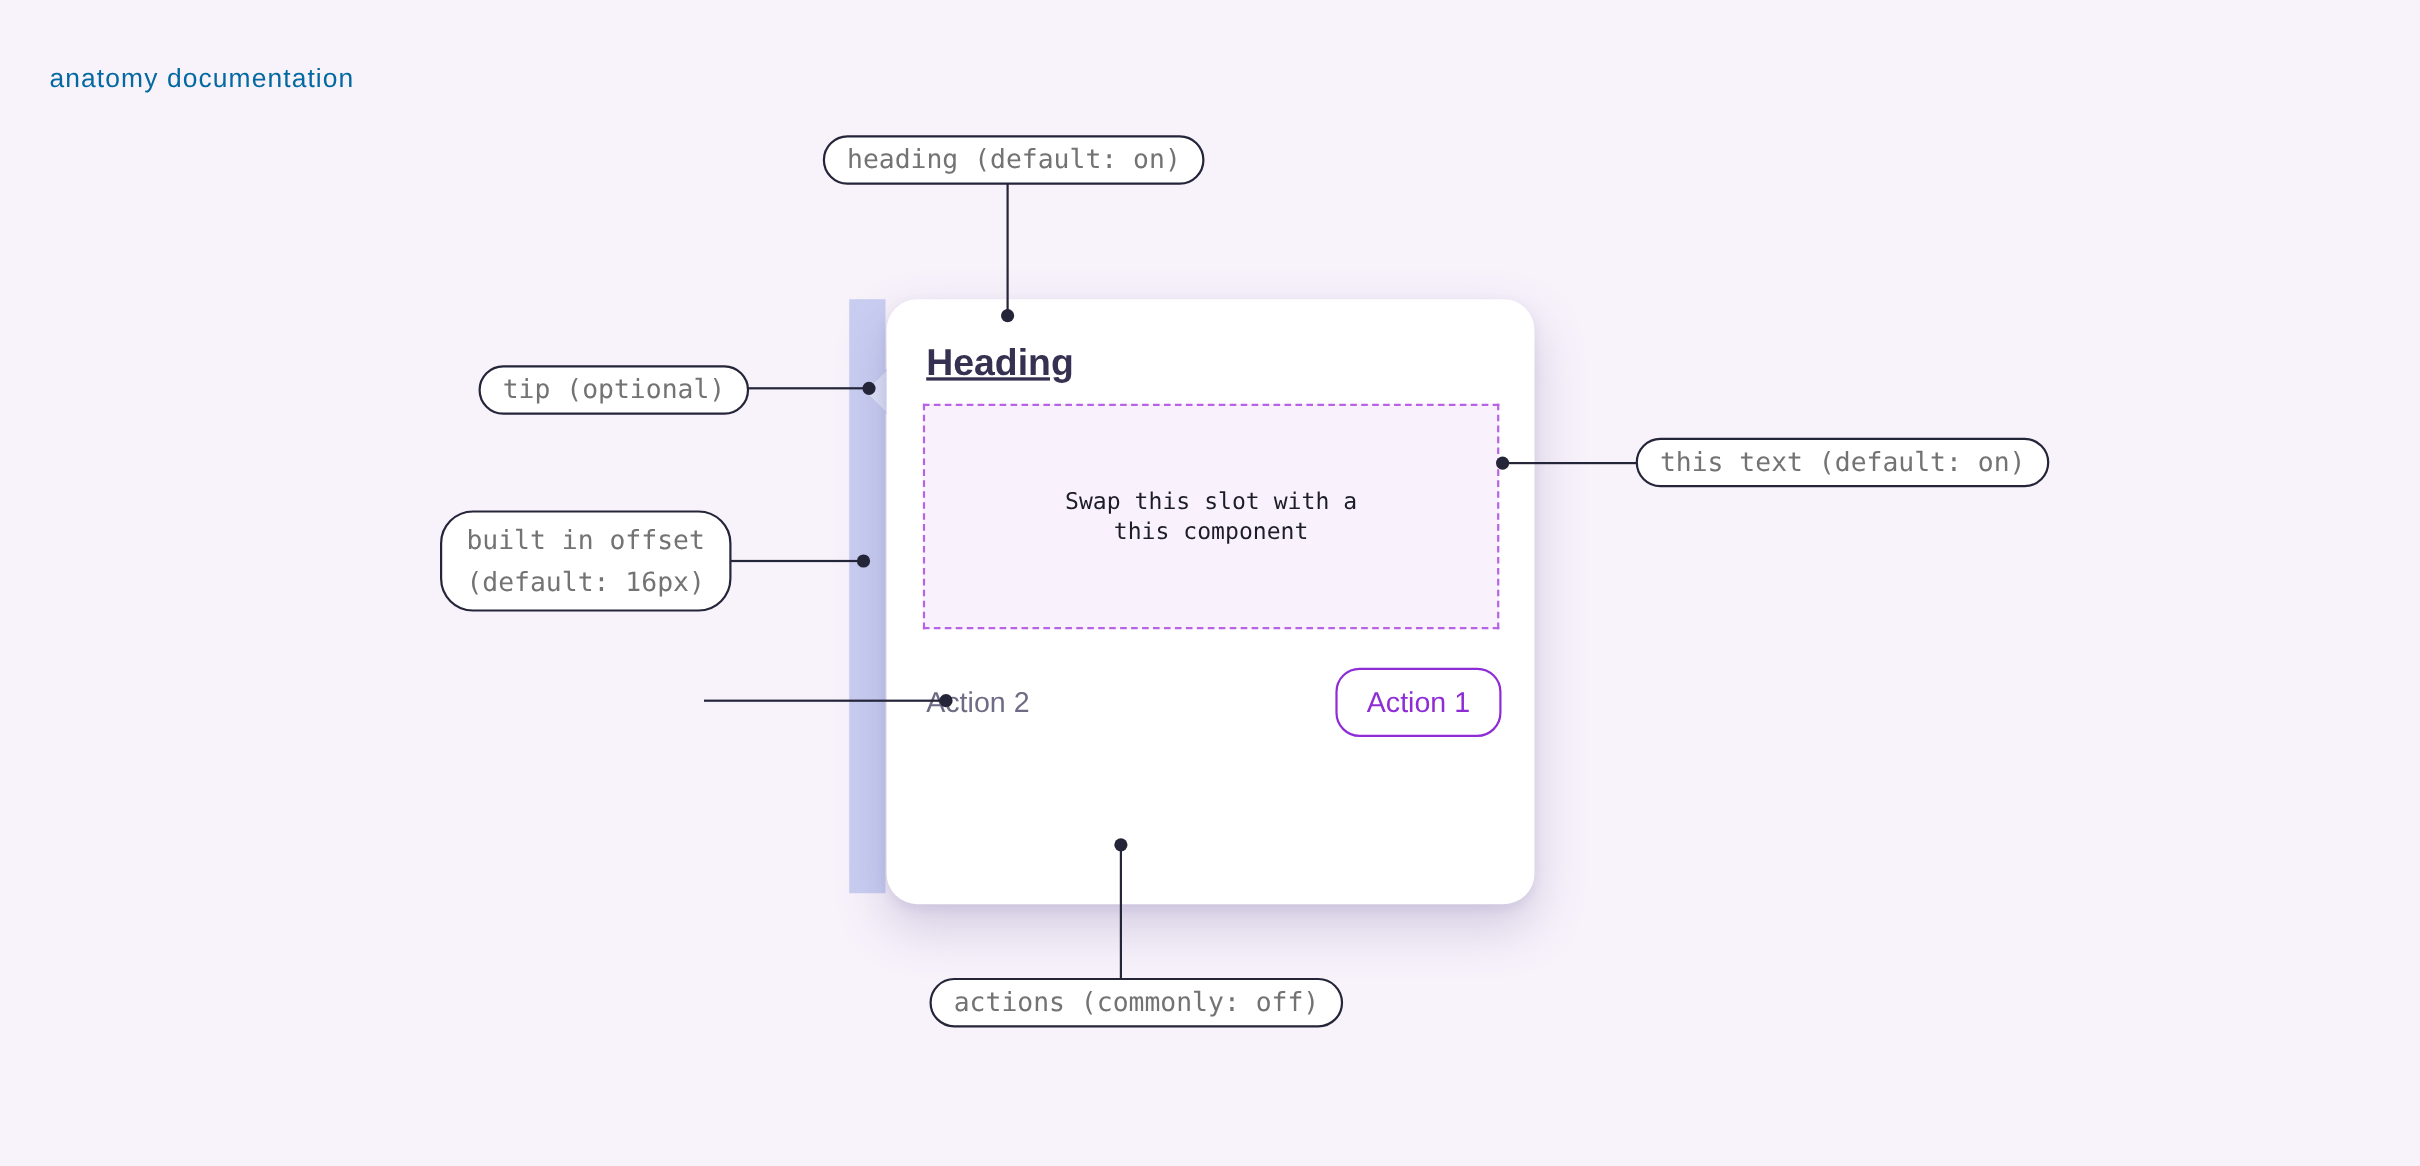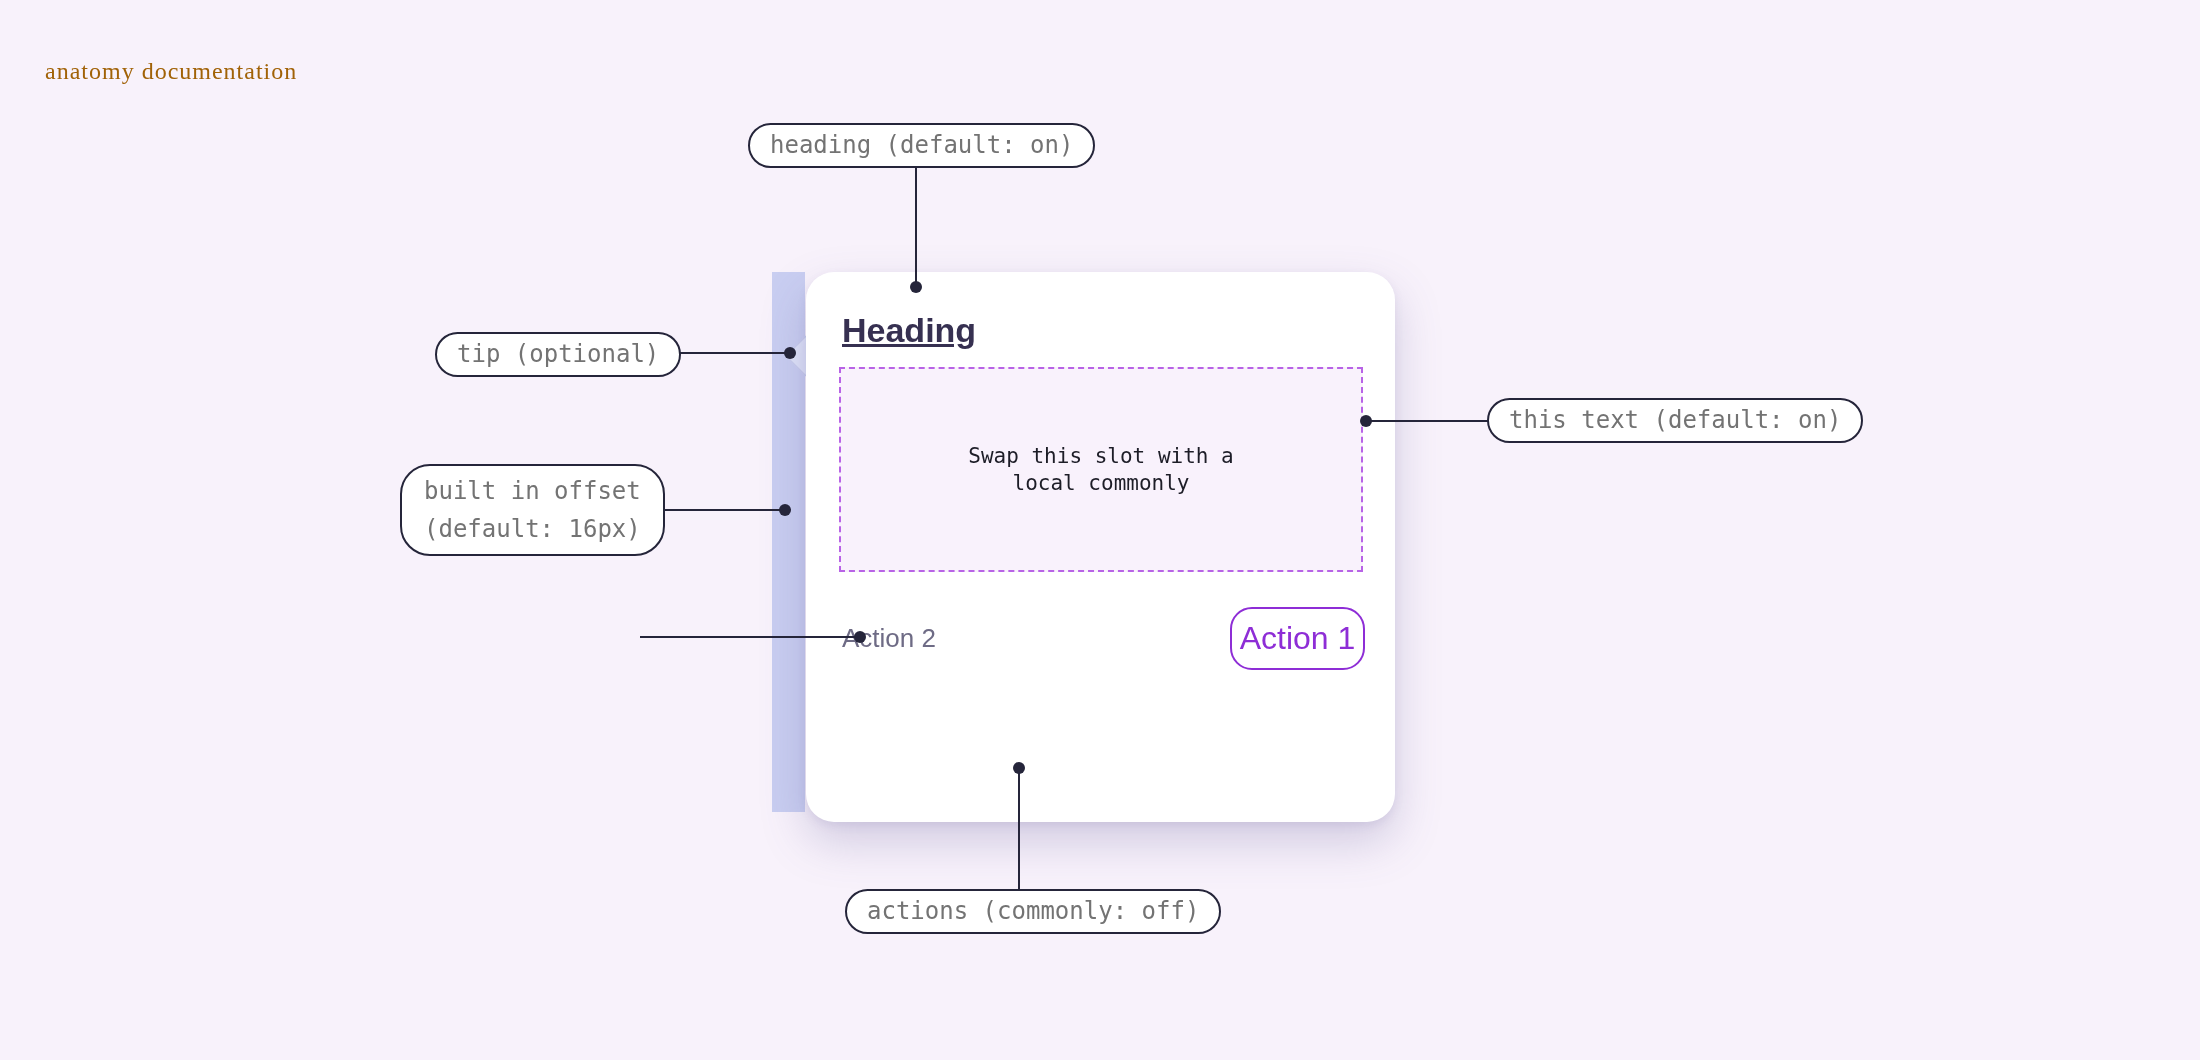--- a/index.html
+++ b/index.html
@@ -7,22 +7,22 @@
     width:2200px;height:1060px;
     background:#f8f2fb;
     font-family:"Liberation Sans",sans-serif;
     position:relative;overflow:hidden;
   }
   .canvas{position:absolute;inset:0;}
 
   
   .page-title{
     position:absolute;left:45px;top:58px;
-    font-family:Liberation Serif, serif;
-    font-size:24px;color:#a16207;letter-spacing:1px;
+    font-family:Liberation Sans, sans-serif;
+    font-size:24px;color:#0369a1;letter-spacing:1px;
   }
 
   
   .strip{
     position:absolute;left:772px;top:272px;width:33px;height:540px;
     background:#c9cef1;z-index:1;
   }
 
   
   .tip{
@@ -57,24 +57,24 @@
   }
   .actions{
     margin:35px -3px 0 0;display:flex;justify-content:space-between;align-items:center;gap:40px;
   }
   .btn-text{
     background:transparent;border:none;padding:0;
     font-family:"Liberation Sans",sans-serif;
     font-size:26px;color:#6e6b85;cursor:pointer;
   }
   .btn-outline{
-    box-sizing:border-box;width:135px;height:63px;
+    box-sizing:border-box;width:151px;height:63px;
     background:#ffffff;border:2px solid #8e2dd6;border-radius:22px;
     font-family:"Liberation Sans",sans-serif;
-    font-size:32px;color:#8e2dd6;cursor:pointer;
+    font-size:26px;color:#8e2dd6;cursor:pointer;
   }
 
   
   .line{position:absolute;background:#25253a;z-index:4;}
   .dot{position:absolute;width:12px;height:12px;border-radius:50%;background:#25253a;z-index:5;}
 
   
   .pill{
     position:absolute;z-index:6;
     background:#ffffff;border:2px solid #25253a;border-radius:26px;
@@ -92,21 +92,21 @@
 
   <div class="page-title">anatomy documentation</div>
 
   <div class="strip"></div>
   <div class="tip"></div>
 
   <div class="card">
     <h2>Heading</h2>
     <div class="slot">
       <span>Swap this slot with a
-local commonly</span>
+this component</span>
     </div>
     <div class="actions">
       <button class="btn-text">Action 2</button>
       <button class="btn-outline">Action 1</button>
     </div>
   </div>
 
   <div class="line" style="left:915px;top:145px;width:2px;height:142px;"></div>
   <div class="line" style="left:560px;top:352px;width:230px;height:2px;"></div>
   <div class="line" style="left:530px;top:509px;width:256px;height:2px;"></div>

